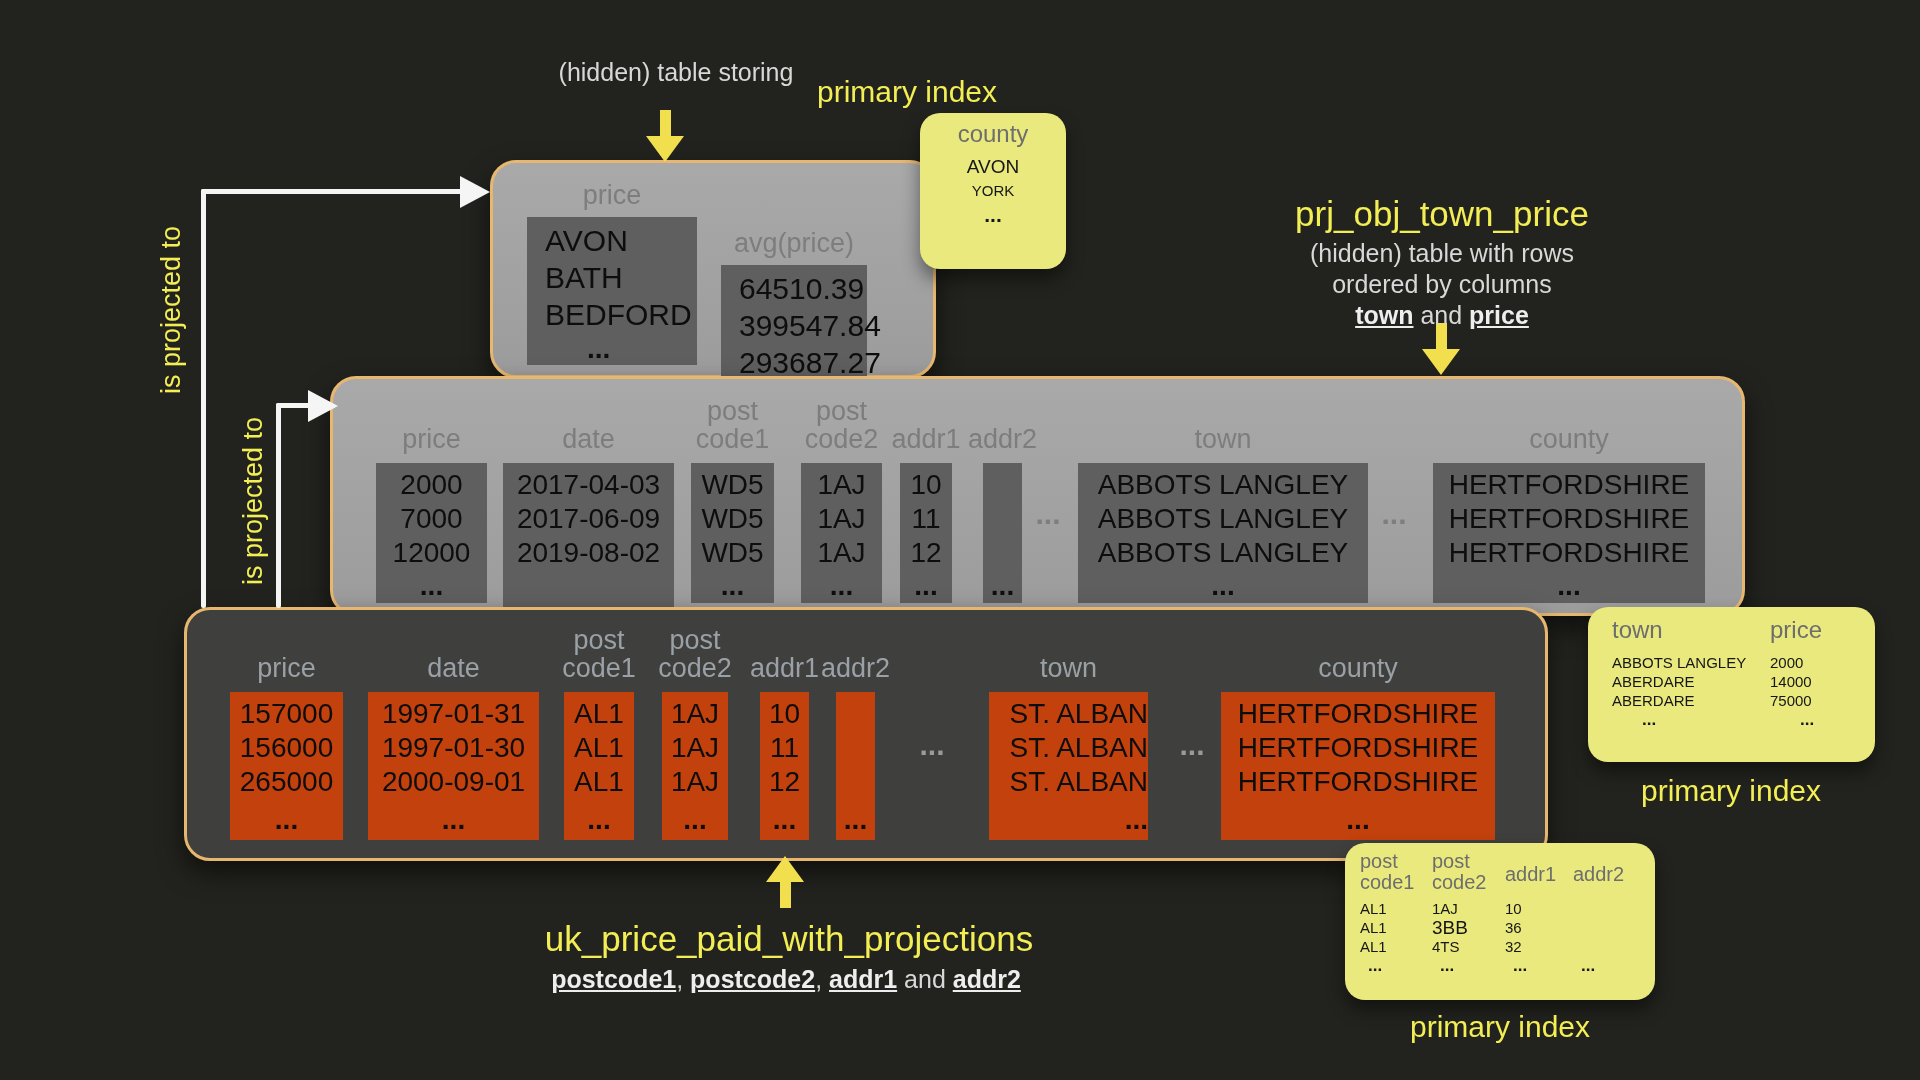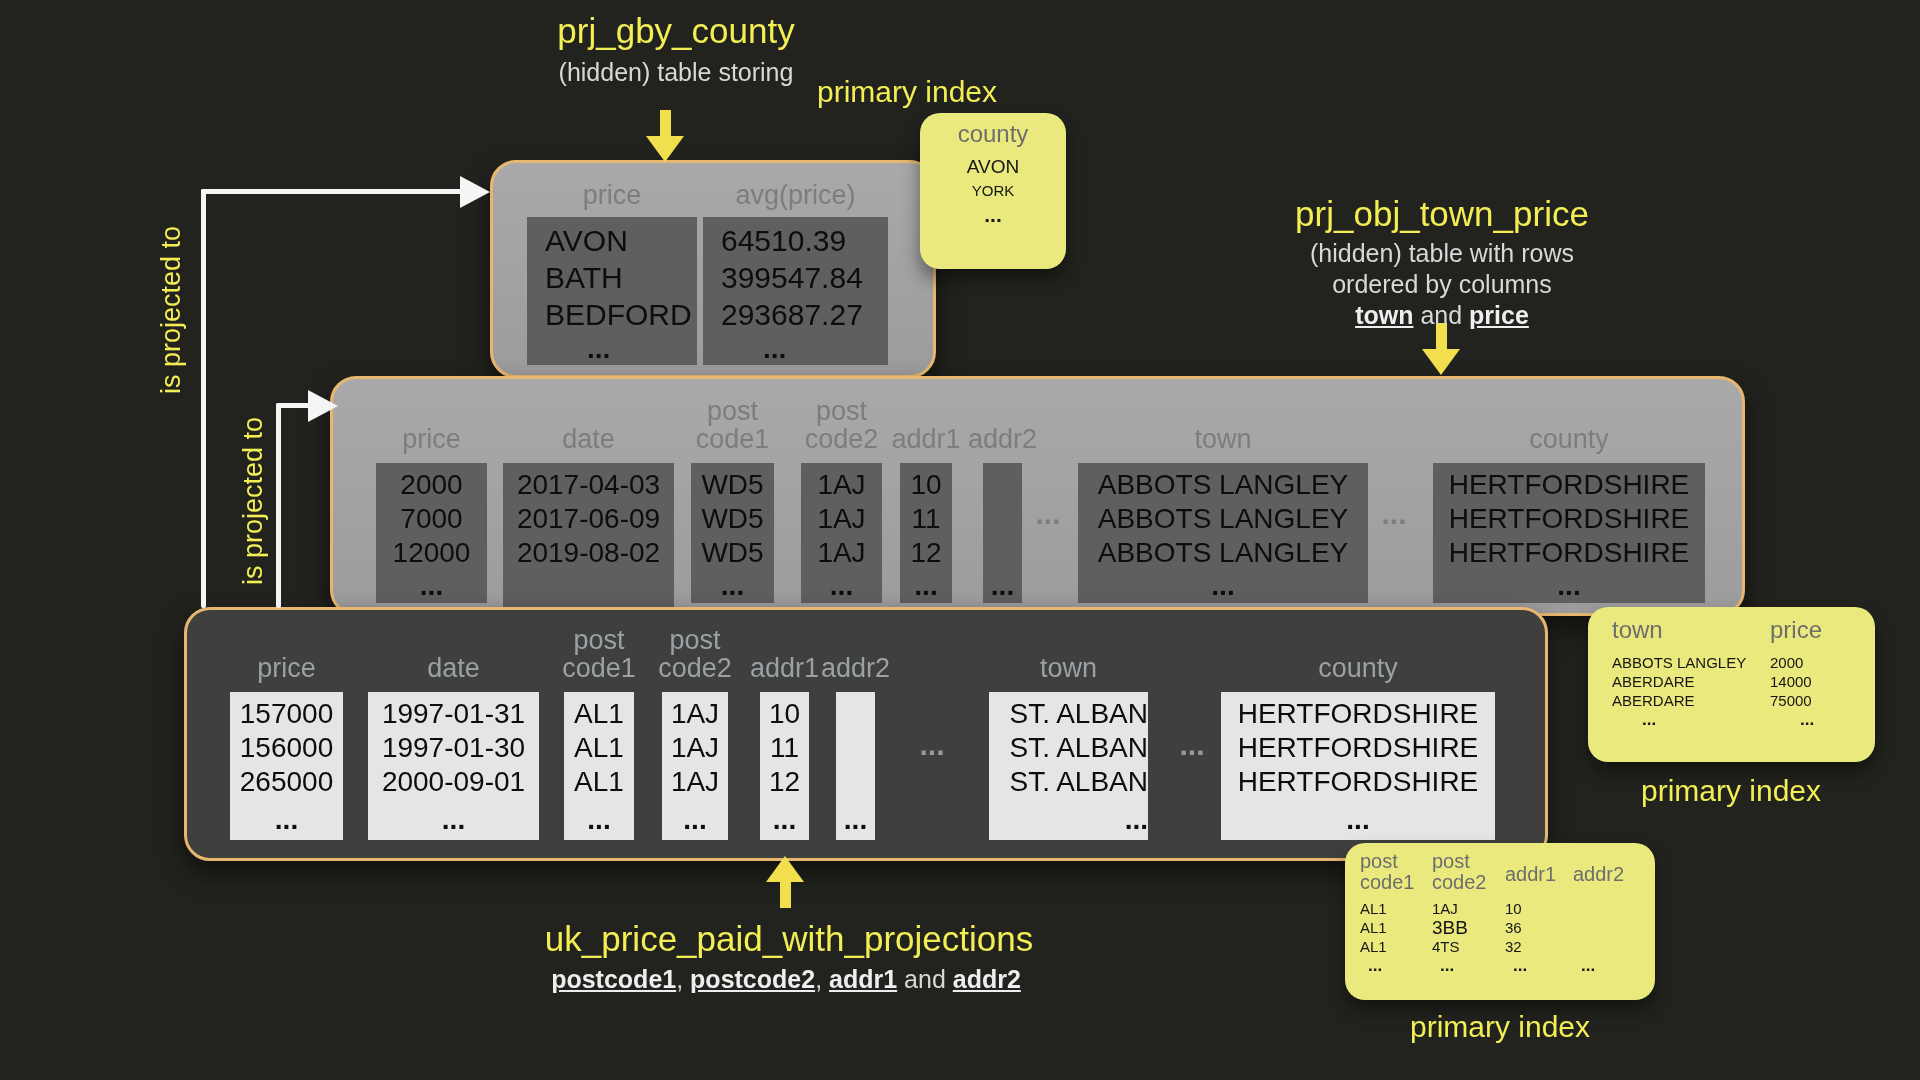--- a/index.html
+++ b/index.html
@@ -39,21 +39,21 @@
   .tbl.dark{background:#3f3f3d;}
   .col{position:absolute;top:0;height:100%;}
   .hdr{position:absolute;left:0;right:0;display:flex;flex-direction:column;
        justify-content:flex-end;align-items:center;text-align:center;
        font-size:27px;line-height:28px;white-space:nowrap;}
   .light .hdr{color:#7d7d7d;}
   .dark .hdr{color:#9aa1a6;}
   .cellbox{position:absolute;left:0;right:0;display:flex;flex-direction:column;
            align-items:center;padding-top:5px;box-sizing:border-box;}
   .light .cellbox{background:#5f5f5f;}
-  .dark .cellbox{background:#e5e5e5;}
+  .dark .cellbox{background:#c2410c;}
   .val{font-size:28px;line-height:34px;min-height:34px;color:#0d0d0d;white-space:nowrap;}
   .more{margin-top:auto;padding-bottom:4px;font-size:28px;font-weight:700;color:#0d0d0d;}
   .sepdots{position:absolute;font-size:30px;font-weight:700;text-align:center;}
   .light .sepdots{color:#7e7e7e;}
   .dark .sepdots{color:#9a9a9a;}
   
   .tbl-top .val{font-size:30px;line-height:37px;min-height:37px;width:100%;
                 padding-left:18px;box-sizing:border-box;text-align:left;}
   .tbl-top .more{width:100%;padding-left:60px;box-sizing:border-box;}
 
@@ -80,21 +80,20 @@
   <div class="proj-label" style="left:171px;top:310px;">is projected to</div>
   <div class="proj-label" style="left:253px;top:501px;">is projected to</div>
 
   <div class="ystem" style="left:660px;top:110px;width:11px;height:28px;"></div>
   <div class="yhead-down" style="left:646px;top:136px;"></div>
   <div class="ystem" style="left:1436px;top:323px;width:11px;height:28px;"></div>
   <div class="yhead-down" style="left:1422px;top:349px;"></div>
   <div class="yhead-up" style="left:766px;top:856px;"></div>
   <div class="ystem" style="left:780px;top:880px;width:11px;height:28px;"></div>
 
-  <div class="title" style="left:676px;top:31px;">prj_gby_county</div>
   <div class="subtitle" style="left:676px;top:57px;">
     <div>(hidden) table storing</div>
   </div>
 
   <div class="title" style="left:1442px;top:214px;">prj_obj_town_price</div>
   <div class="subtitle" style="left:1442px;top:238px;">
     <div>(hidden) table with rows</div>
     <div>ordered by columns</div>
     <div><span class="em">town</span><span> and </span><span class="em">price</span></div>
   </div>
@@ -113,21 +112,21 @@
         <div class="hdr" style="top: 6px; height: 40px;">
           <div>price</div>
         </div>
         <div class="cellbox" style="top: 54px; height: 148px;">
           <div class="val">AVON</div>
           <div class="val">BATH</div>
           <div class="val">BEDFORD</div>
           <div class="more">...</div>
         </div>
       </div>
-      <div class="col" style="left: 210px; width: 185px;">
+      <div class="col" style="left: 228px; width: 146px; margin-top: 48px;">
         <div class="hdr" style="top: 6px; height: 40px;">
           <div>avg(price)</div>
         </div>
         <div class="cellbox" style="top: 54px; height: 148px;">
           <div class="val">64510.39</div>
           <div class="val">399547.84</div>
           <div class="val">293687.27</div>
           <div class="more">...</div>
         </div>
       </div>

